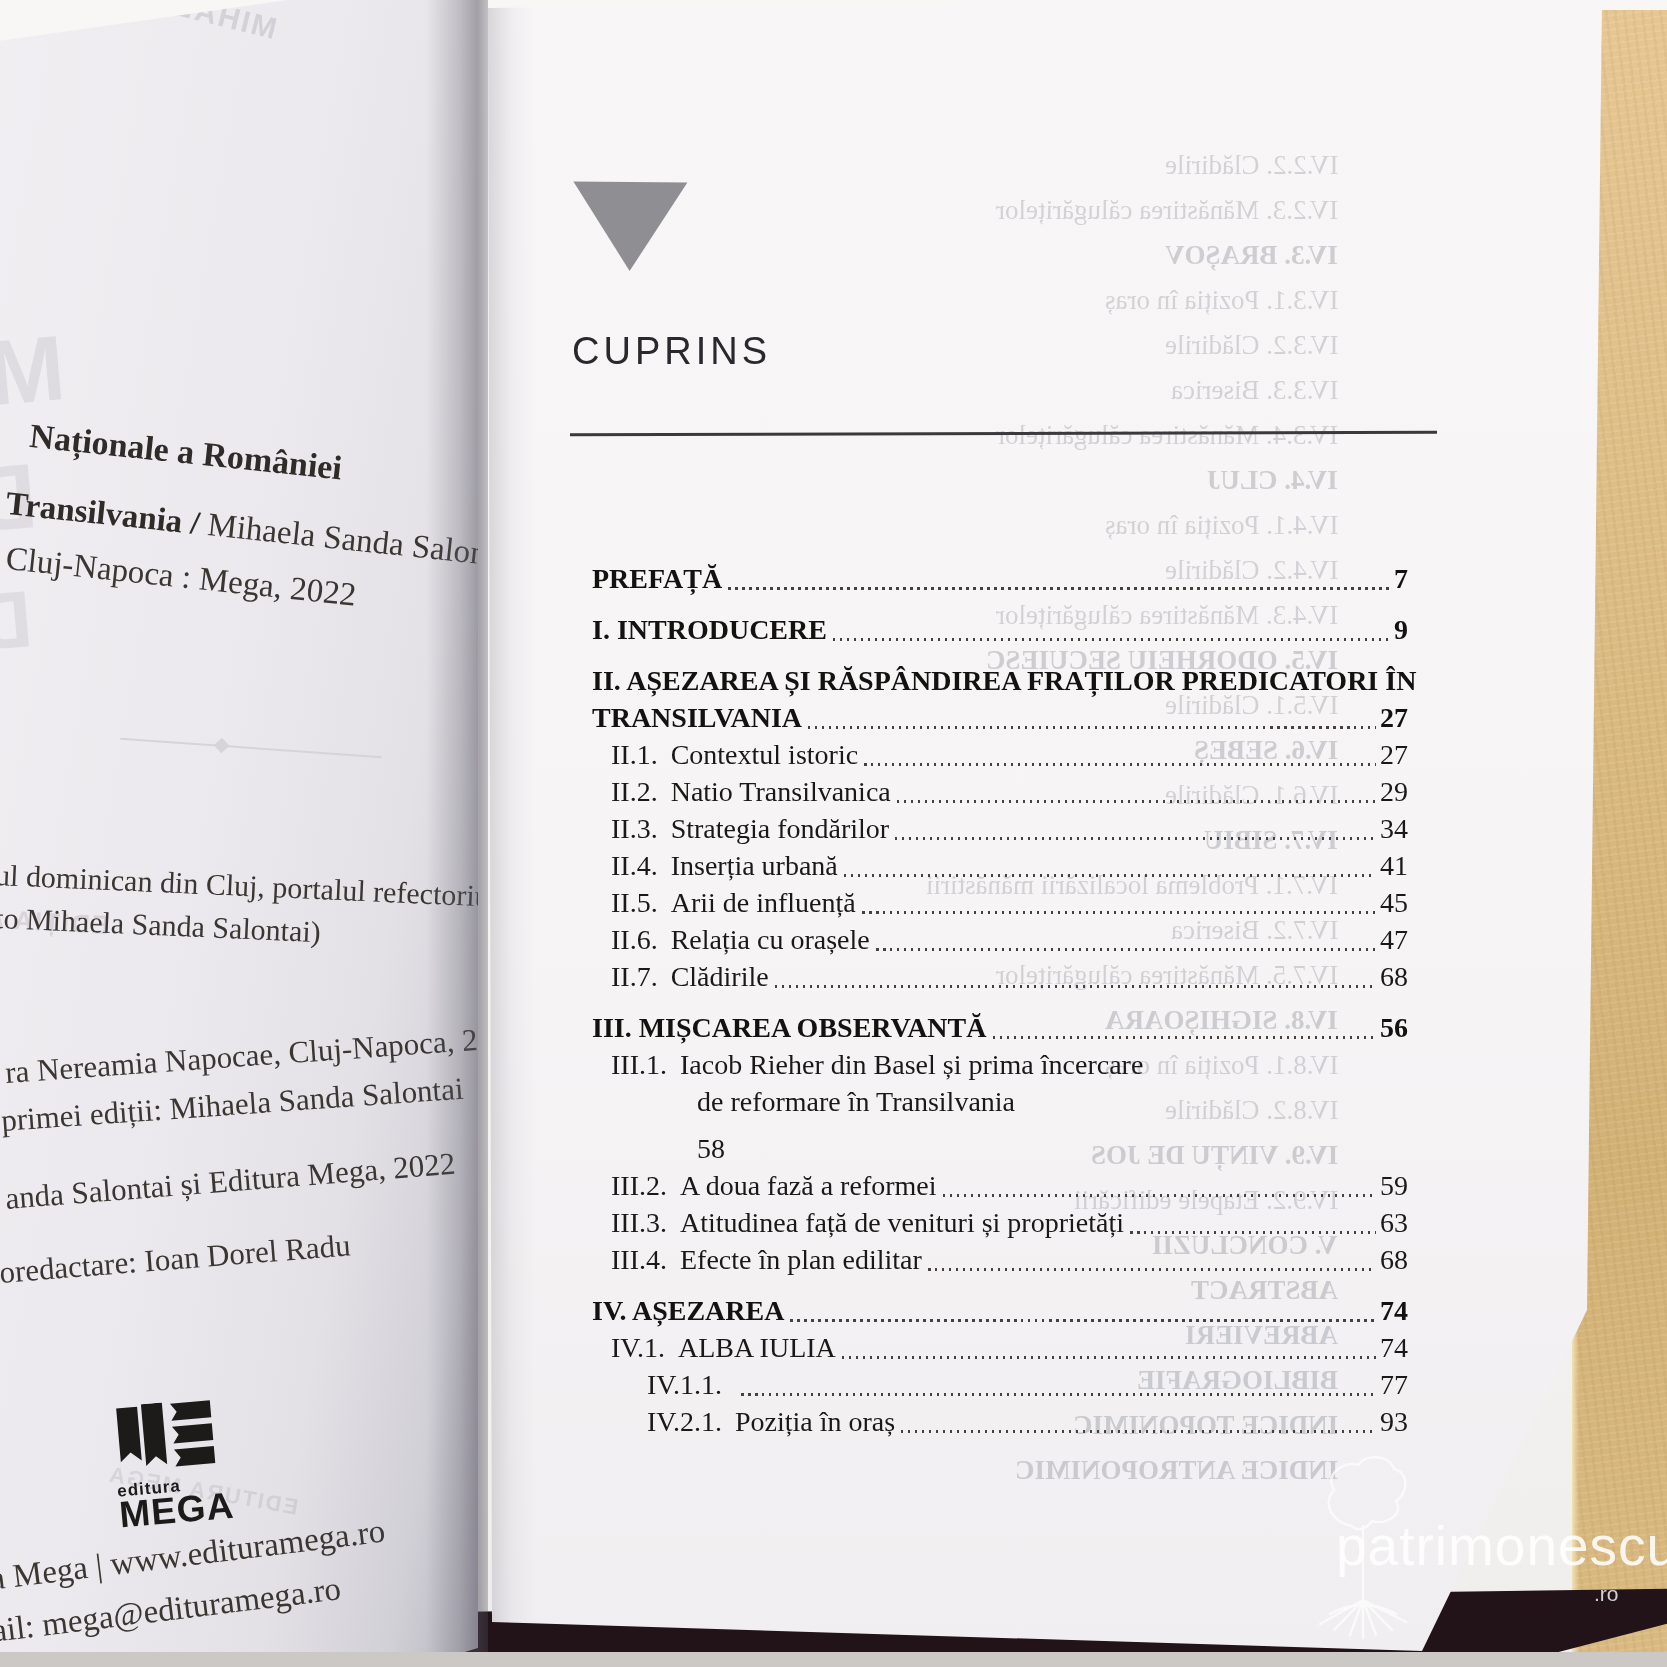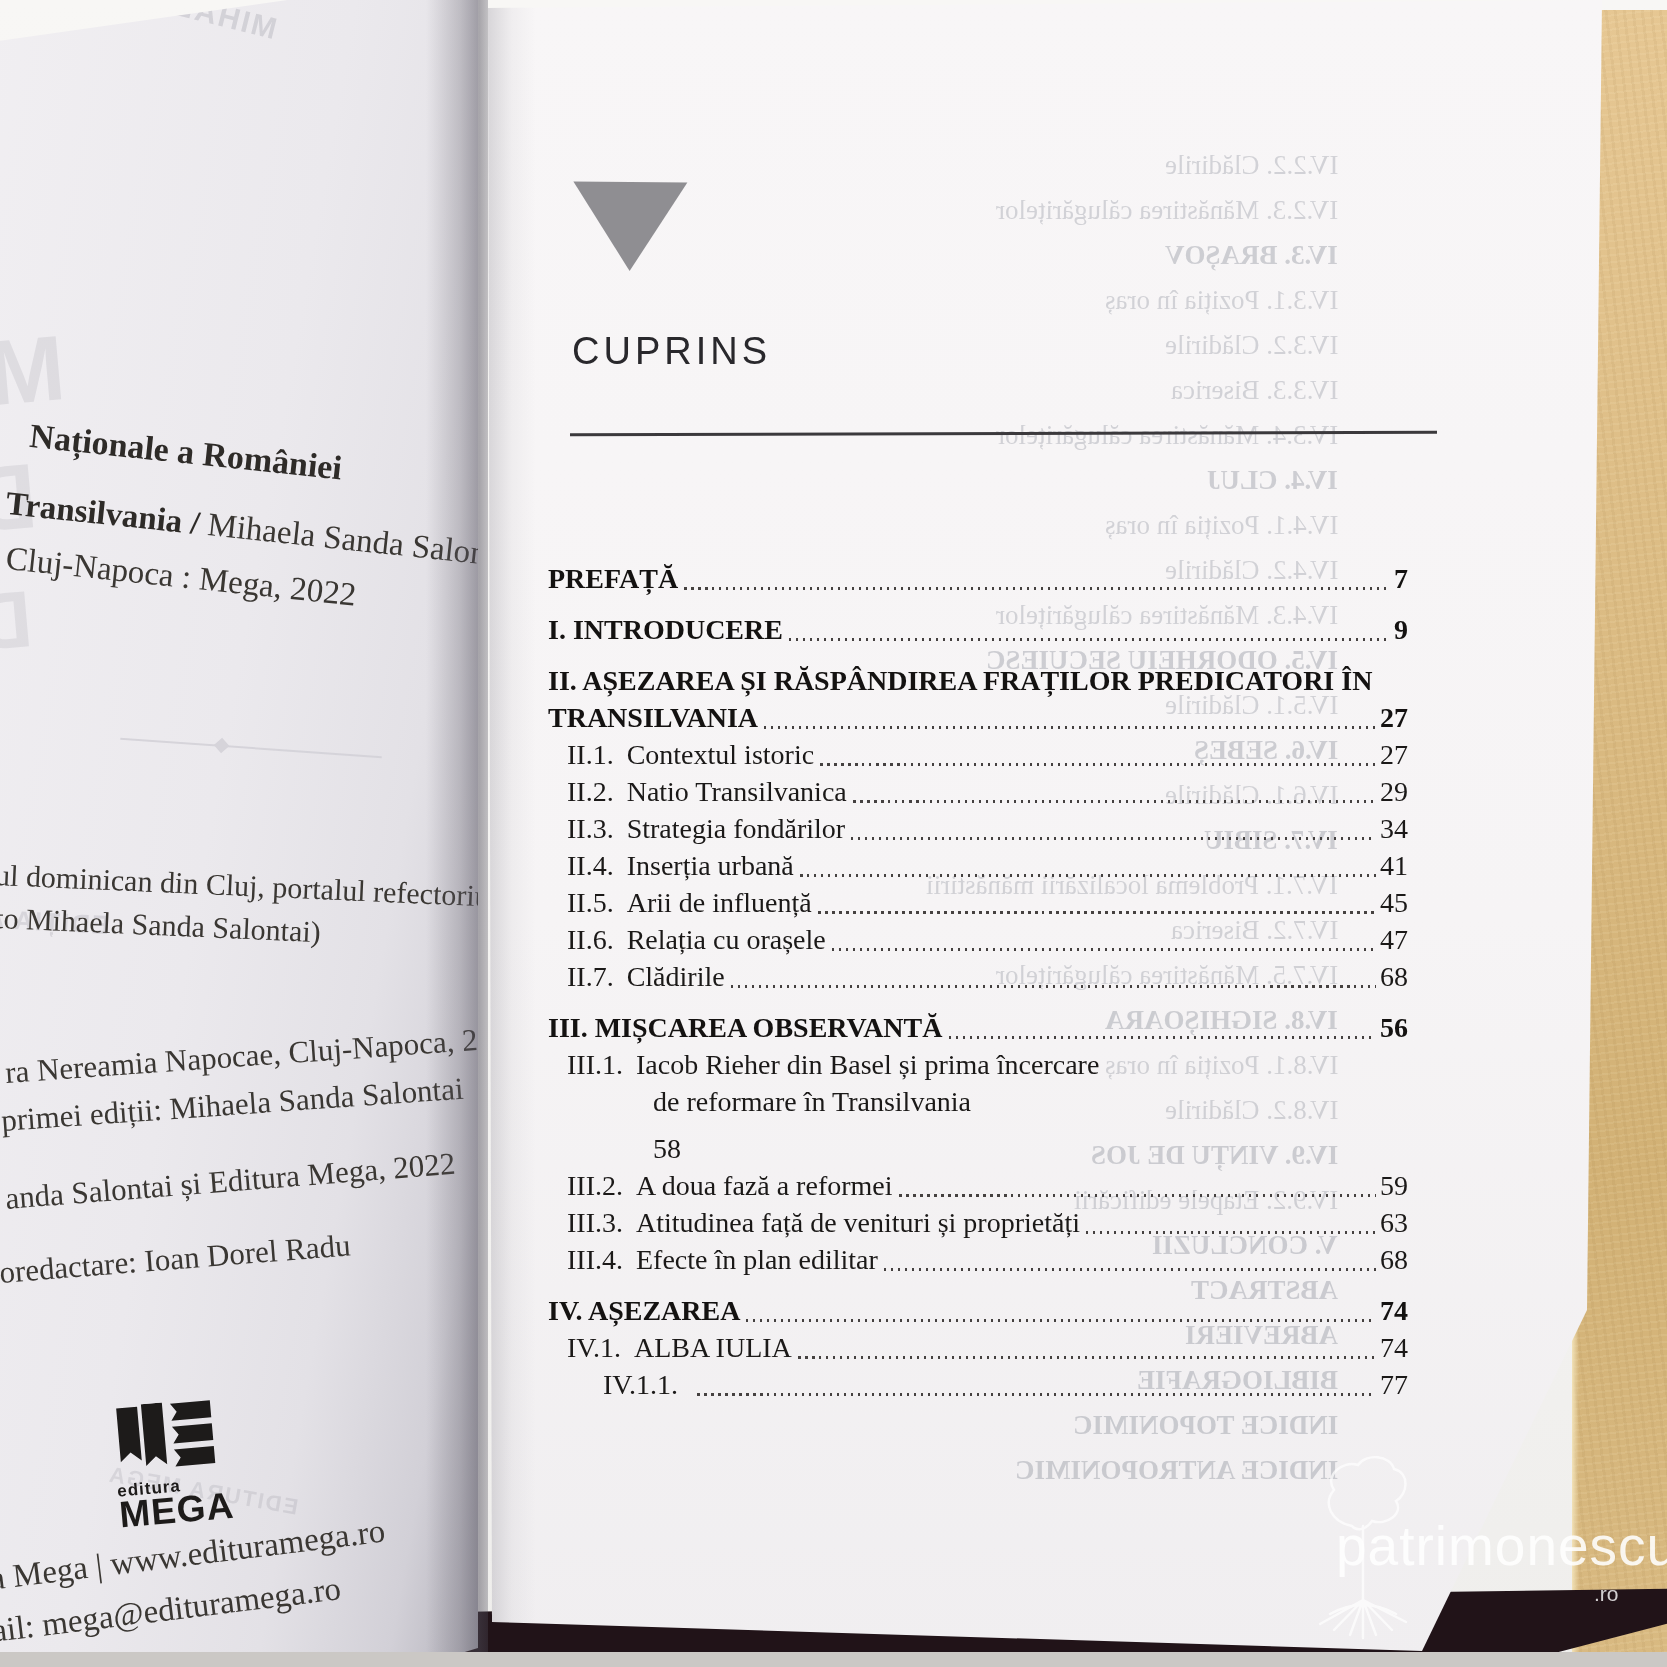--- a/index.html
+++ b/index.html
@@ -51,21 +51,21 @@
     font-size:38px;letter-spacing:4px;color:#29282c;font-weight:400;}
   .head-rule{position:absolute;left:82px;top:432px;width:867px;height:3px;background:#3b393c;transform:rotate(-.15deg);}
 
   
   .bleed-line{position:absolute;right:272px;white-space:nowrap;transform:scaleX(-1);
     font-size:27px;color:#7d828e;opacity:.30;}
   .bleed-line.bold{font-weight:700;opacity:.34;}
 
   
   .toc{position:absolute;left:60px;top:560px;width:860px;font-size:28px;color:#1b1918;}
-  .toc-row{line-height:37px;}
+  .toc-row{line-height:37px;margin-left:44px;}
   .toc-row.h1{font-weight:700;margin-top:14px;color:#141211;}
   .toc-row.h1:first-child{margin-top:0;}
   .toc-line{display:flex;}
   .toc-line .num{white-space:nowrap;margin-right:13px;}
   .toc-line .txt{white-space:nowrap;}
   .toc-row.sub .toc-line{padding-left:19px;}
   .toc-row.sub2 .toc-line{padding-left:55px;}
   .toc-row.sub .toc-line.cont{padding-left:105px;flex-direction:column;}
   .dots{flex:1 1 auto;height:3px;align-self:flex-end;margin:0 4px 7px 6px;
     background:repeating-linear-gradient(90deg,#454140 0 2.5px,rgba(0,0,0,0) 2.5px 7px);}
@@ -301,20 +301,28 @@
             <div class="pg">74</div>
           </div>
         </div>
         <div class="toc-row sub2">
           <div class="toc-line">
             <div class="num">IV.1.1.</div>
             <div class="dots"></div>
             <div class="pg">77</div>
           </div>
         </div>
+        <div class="toc-row sub2">
+          <div class="toc-line">
+            <div class="num">IV.2.1.</div>
+            <div class="txt">Poziția în oraș</div>
+            <div class="dots"></div>
+            <div class="pg">93</div>
+          </div>
+        </div>
       </div>
   </div>
 
   <div class="bottom-strip"></div>
 
   <div class="watermark">
     <svg class="wm-tree" width="120" height="210" viewBox="0 0 120 210">
       <g fill="none" stroke="#ffffff" stroke-width="2.4" stroke-linecap="round">
         <path d="M44,74 C24,70 14,52 26,38 C16,24 34,8 50,13 C58,1 82,3 86,17 C102,21 100,42 88,49 C96,62 78,74 64,69 C57,79 48,79 44,74 Z"></path>
         <path d="M55,74 L55,148"></path>

